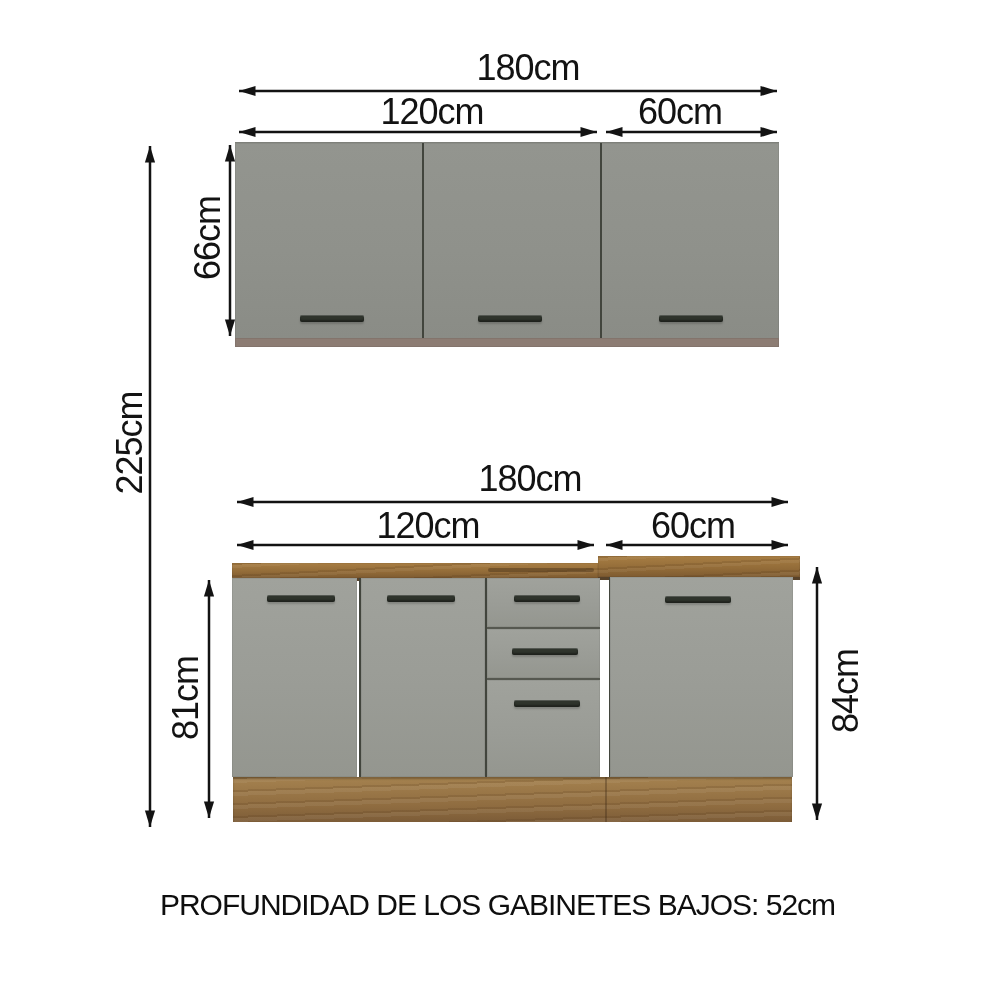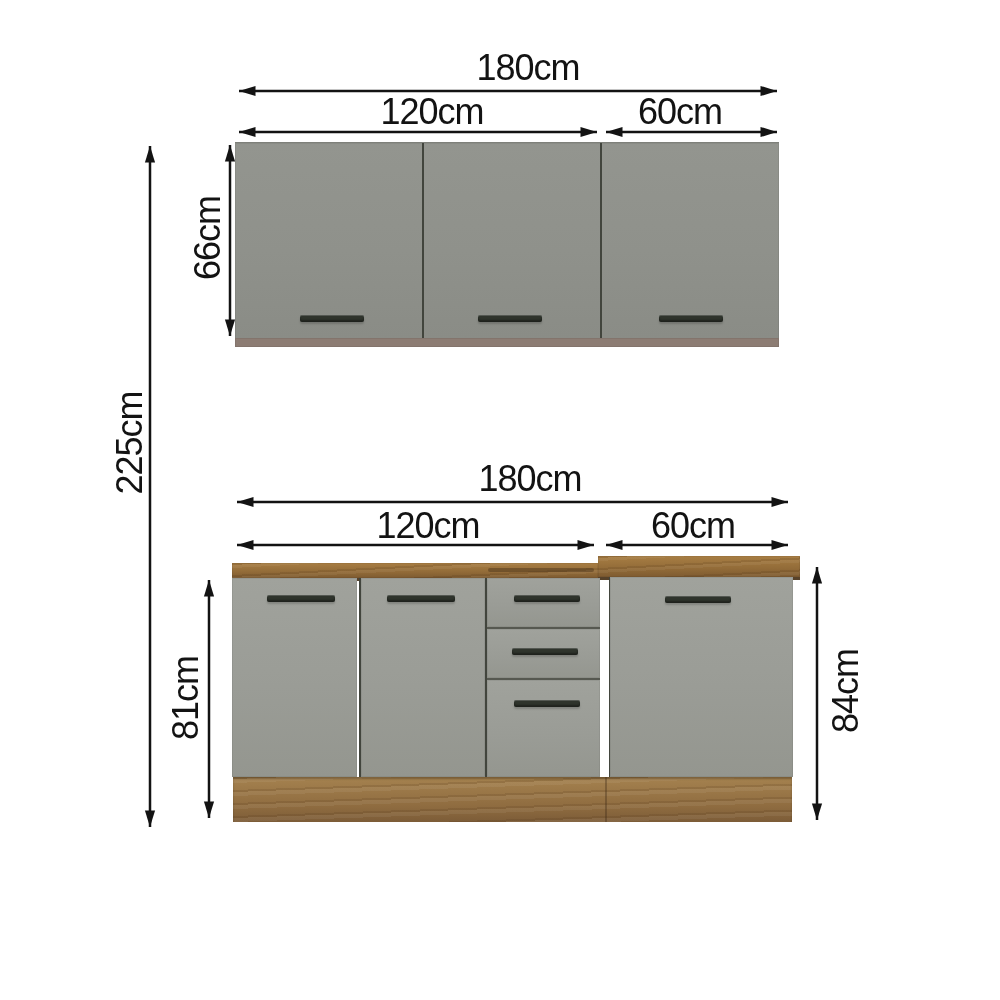--- a/index.html
+++ b/index.html
@@ -138,15 +138,16 @@
     <div class="panel gray-lower" style="left:609px;top:577px;width:183px;height:200px;border-left:1px solid #42453d;">
       <div class="handle" style="left:55px;top:19px;width:66px;"></div>
     </div>
 
     <div class="panel wood-light" style="left:233px;top:777px;width:559px;height:45px;box-shadow:inset 0 2px 2px rgba(40,25,10,0.35);">
       <div style="position:absolute;left:372px;top:0;width:2px;height:45px;background:rgba(60,40,20,0.35);"></div>
     </div>
   </div>
 
   <div id="footer">
+    <div>PROFUNDIDAD DE LOS GABINETES BAJOS: 52cm</div>
   </div>
 
 </div>
 
 </body></html>

